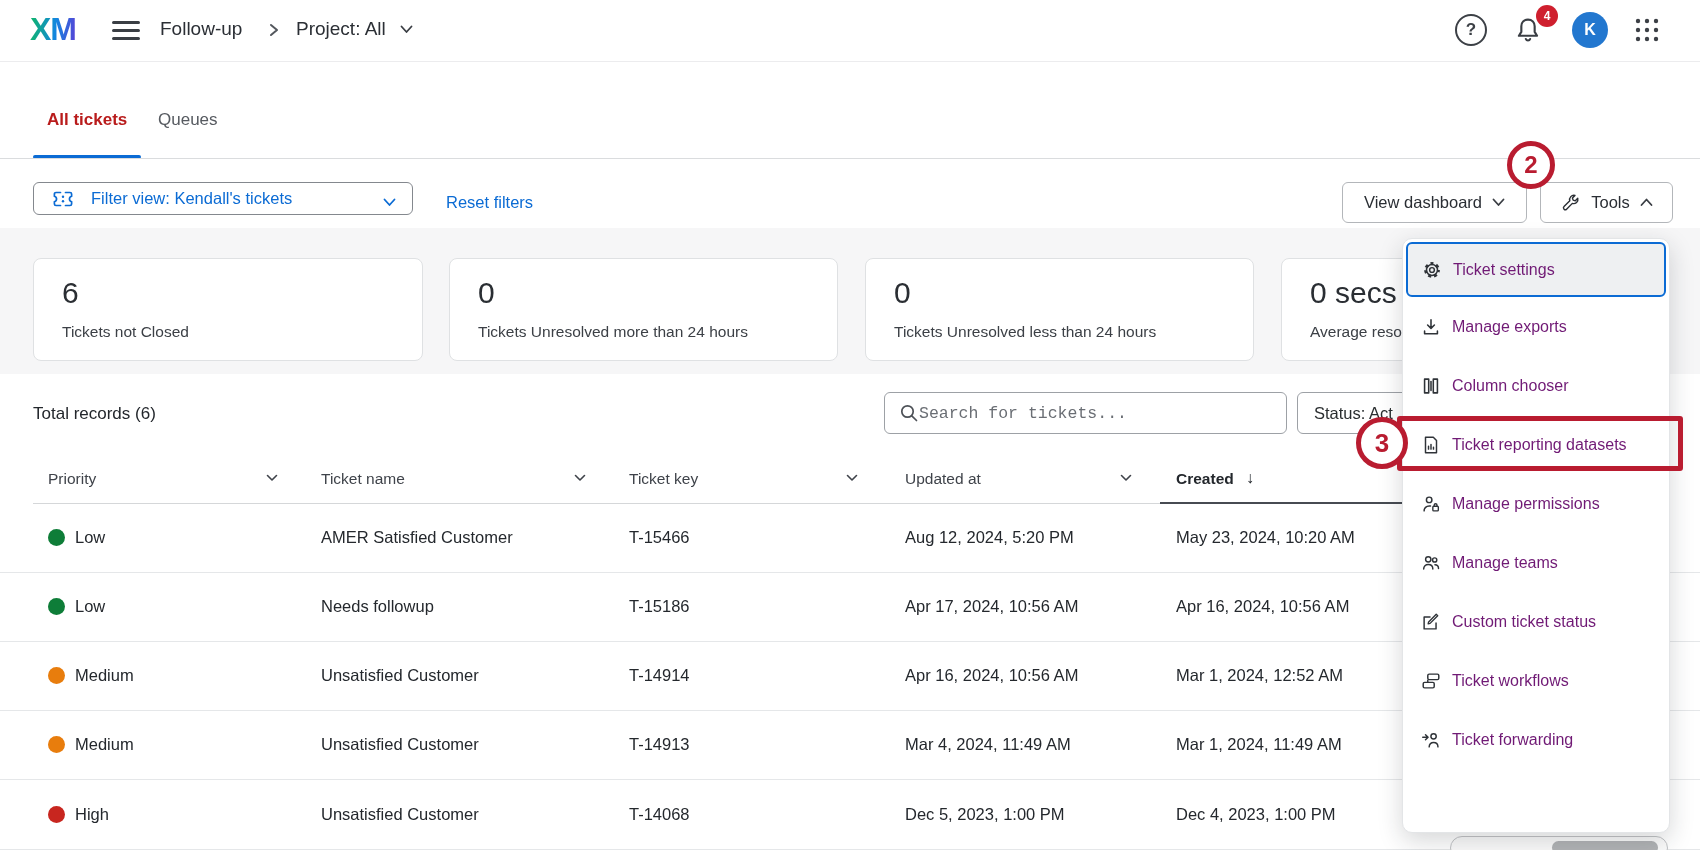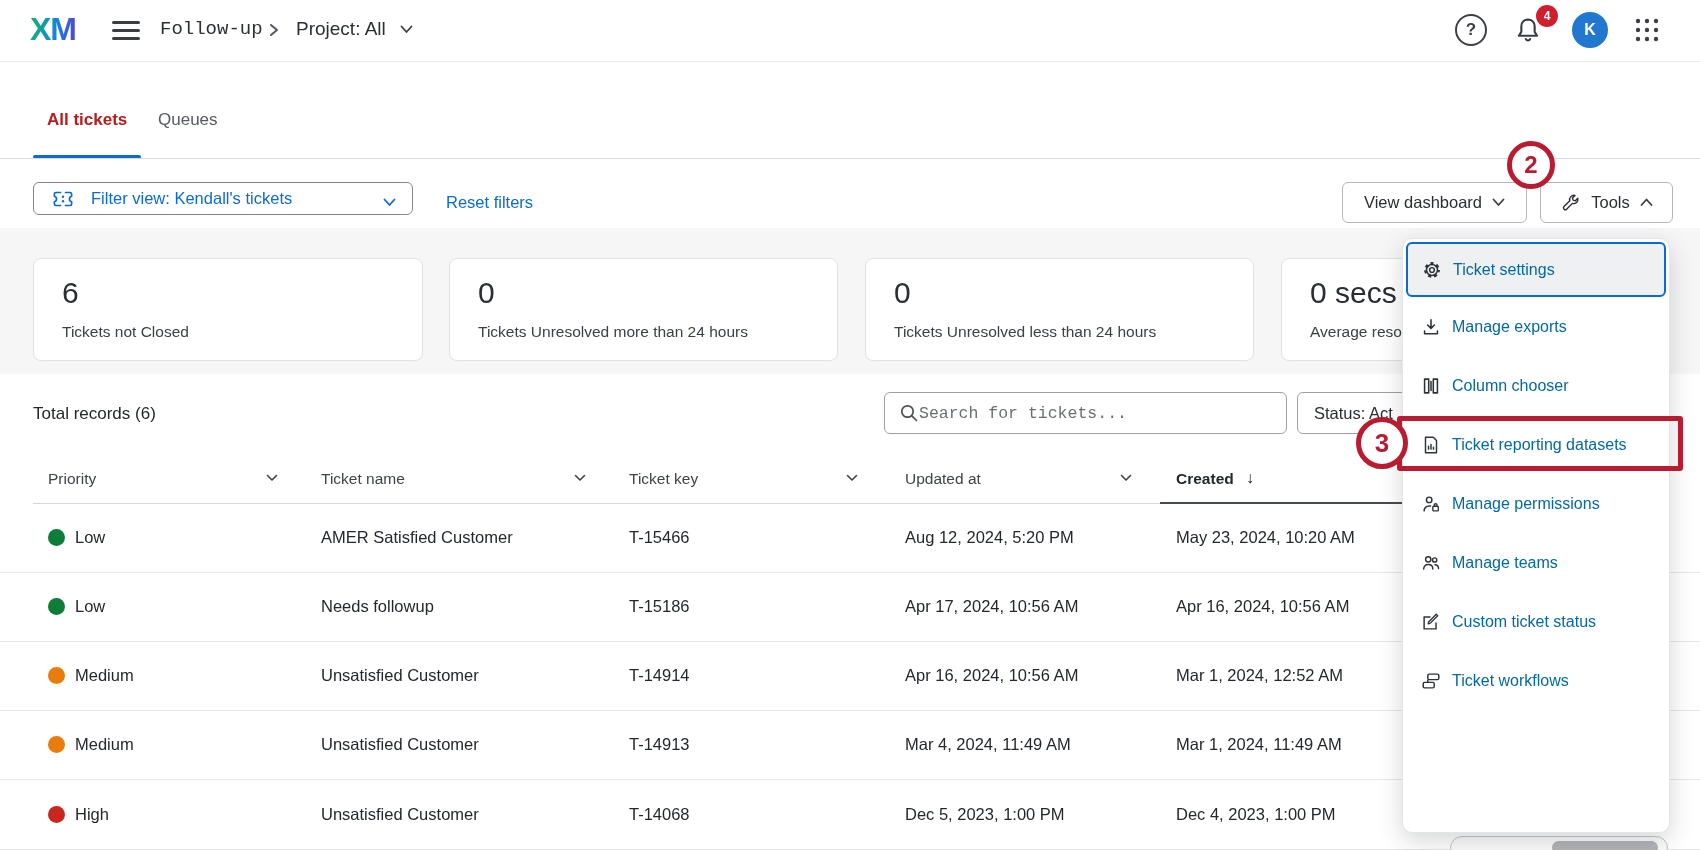--- a/index.html
+++ b/index.html
@@ -9,21 +9,21 @@
 
   
   .topbar { position:absolute; left:0; top:0; width:1700px; height:62px; background:#fff;
     border-bottom:1px solid #ececee; z-index:20; }
   .logo { position:absolute; left:30px; top:11px; font-size:32px; font-weight:800; letter-spacing:-1px;
     background:linear-gradient(95deg,#0fb765 0%,#1286e0 55%,#5b3fd6 100%);
     -webkit-background-clip:text; background-clip:text; color:transparent; }
   .hamburger { position:absolute; left:112px; top:21px; width:28px; height:20px; cursor:pointer; }
   .hamburger span { display:block; height:2.6px; background:#3a3e44; border-radius:2px; margin-bottom:5.5px; }
   .crumb { position:absolute; top:18px; font-size:19px; color:#2b2f35; }
-  .crumb-section { left:160px;font-family:Liberation Mono, monospace; }
+  .crumb-section { left:160px; }
   .crumb-sep { position:absolute; left:268px; top:22px; }
   .crumb-project { left:296px; }
   .caret-inline { display:inline-block; margin-left:9px; vertical-align:1px; }
   .help-btn { position:absolute; left:1455px; top:14px; width:32px; height:32px; border:2px solid #3c4046;
     border-radius:50%; color:#3c4046; font-size:17px; font-weight:bold; text-align:center; line-height:28px; }
   .bell { position:absolute; left:1512px; top:15px; }
   .badge { position:absolute; left:1536px; top:5px; min-width:22px; height:22px; border-radius:11px;
     background:#cf1f2e; color:#fff; font-size:12px; font-weight:bold; text-align:center; line-height:22px; z-index:21; }
   .avatar { position:absolute; left:1572px; top:12px; width:36px; height:36px; border-radius:50%;
     background:#2277cf; color:#fff; font-size:16px; font-weight:bold; text-align:center; line-height:36px; }
@@ -87,21 +87,21 @@
   .hx-updated { left:905px; } .hx-created { left:1176px; }
   .hc1 { left:266px; } .hc2 { left:574px; } .hc3 { left:846px; } .hc4 { left:1120px; }
   .sort-arrow { position:absolute; left:1246px; top:9px; font-size:16px; color:#23272c; font-weight:bold; }
 
   
   .menu { position:absolute; left:1402px; top:238px; width:268px; height:595px; background:#fff;
     border:1px solid #e3e5e7; border-radius:10px; box-shadow:0 8px 24px rgba(30,33,38,.18);
     z-index:50; padding-top:3px; }
   .mitem { position:relative; height:59px; display:flex; align-items:center; cursor:pointer; }
   .mitem .micon { margin-left:16px; width:24px; display:flex; justify-content:center; }
-  .mitem .mlabel { margin-left:9px; font-size:16px; color:#0369a1; white-space:nowrap; }
+  .mitem .mlabel { margin-left:9px; font-size:16px; color:#701a75; white-space:nowrap; }
   .mitem-highlight { margin:0 3px; border:2px solid #0b6bd4; background:#eef0f2; border-radius:6px; height:55px; }
   .mitem-highlight .micon { margin-left:12px; }
 
   
   .ann-circle { position:absolute; background:#fff; border-radius:50%; z-index:70;
     display:flex; align-items:center; justify-content:center; font-weight:bold; }
   .ann-2 { left:1507px; top:141px; width:48px; height:48px; border:5px solid #b91c30;
     color:#b91c30; font-size:24px; z-index:60; }
   .ann-3 { left:1356px; top:417px; width:52px; height:52px; border:5px solid #b91c30;
     color:#b91c30; font-size:26px; z-index:71; }
@@ -380,20 +380,30 @@
     <div class="mitem">
       <span class="micon">
         <svg class="icon" width="22" height="22" viewBox="0 0 24 24">
             <rect x="8.5" y="4.5" width="12" height="6" rx="1.5" fill="none" stroke="#2f3338" stroke-width="1.6"></rect>
             <rect x="3.5" y="13.5" width="12" height="6" rx="1.5" fill="none" stroke="#2f3338" stroke-width="1.6"></rect>
             <path d="M8.5 10.5v3" stroke="#2f3338" stroke-width="1.6"></path>
           </svg>
       </span>
       <span class="mlabel">Ticket workflows</span>
     </div>
+    <div class="mitem">
+      <span class="micon">
+        <svg class="icon" width="22" height="22" viewBox="0 0 24 24">
+            <path d="M3 9h5.5M6 6.2 8.8 9 6 11.8" fill="none" stroke="#2f3338" stroke-width="1.6" stroke-linecap="round" stroke-linejoin="round"></path>
+            <circle cx="14.8" cy="8" r="2.9" fill="none" stroke="#2f3338" stroke-width="1.6"></circle>
+            <path d="M10 19.5c0-3 2.1-4.8 4.8-4.8s4.8 1.8 4.8 4.8" fill="none" stroke="#2f3338" stroke-width="1.6" stroke-linecap="round"></path>
+          </svg>
+      </span>
+      <span class="mlabel">Ticket forwarding</span>
+    </div>
   </div>
 
   <div class="ann-circle ann-2">2</div>
   <div class="ann-box"></div>
   <div class="ann-circle ann-3">3</div>
 
   <div class="hscroll">
     <div class="thumb"></div>
   </div>
 

